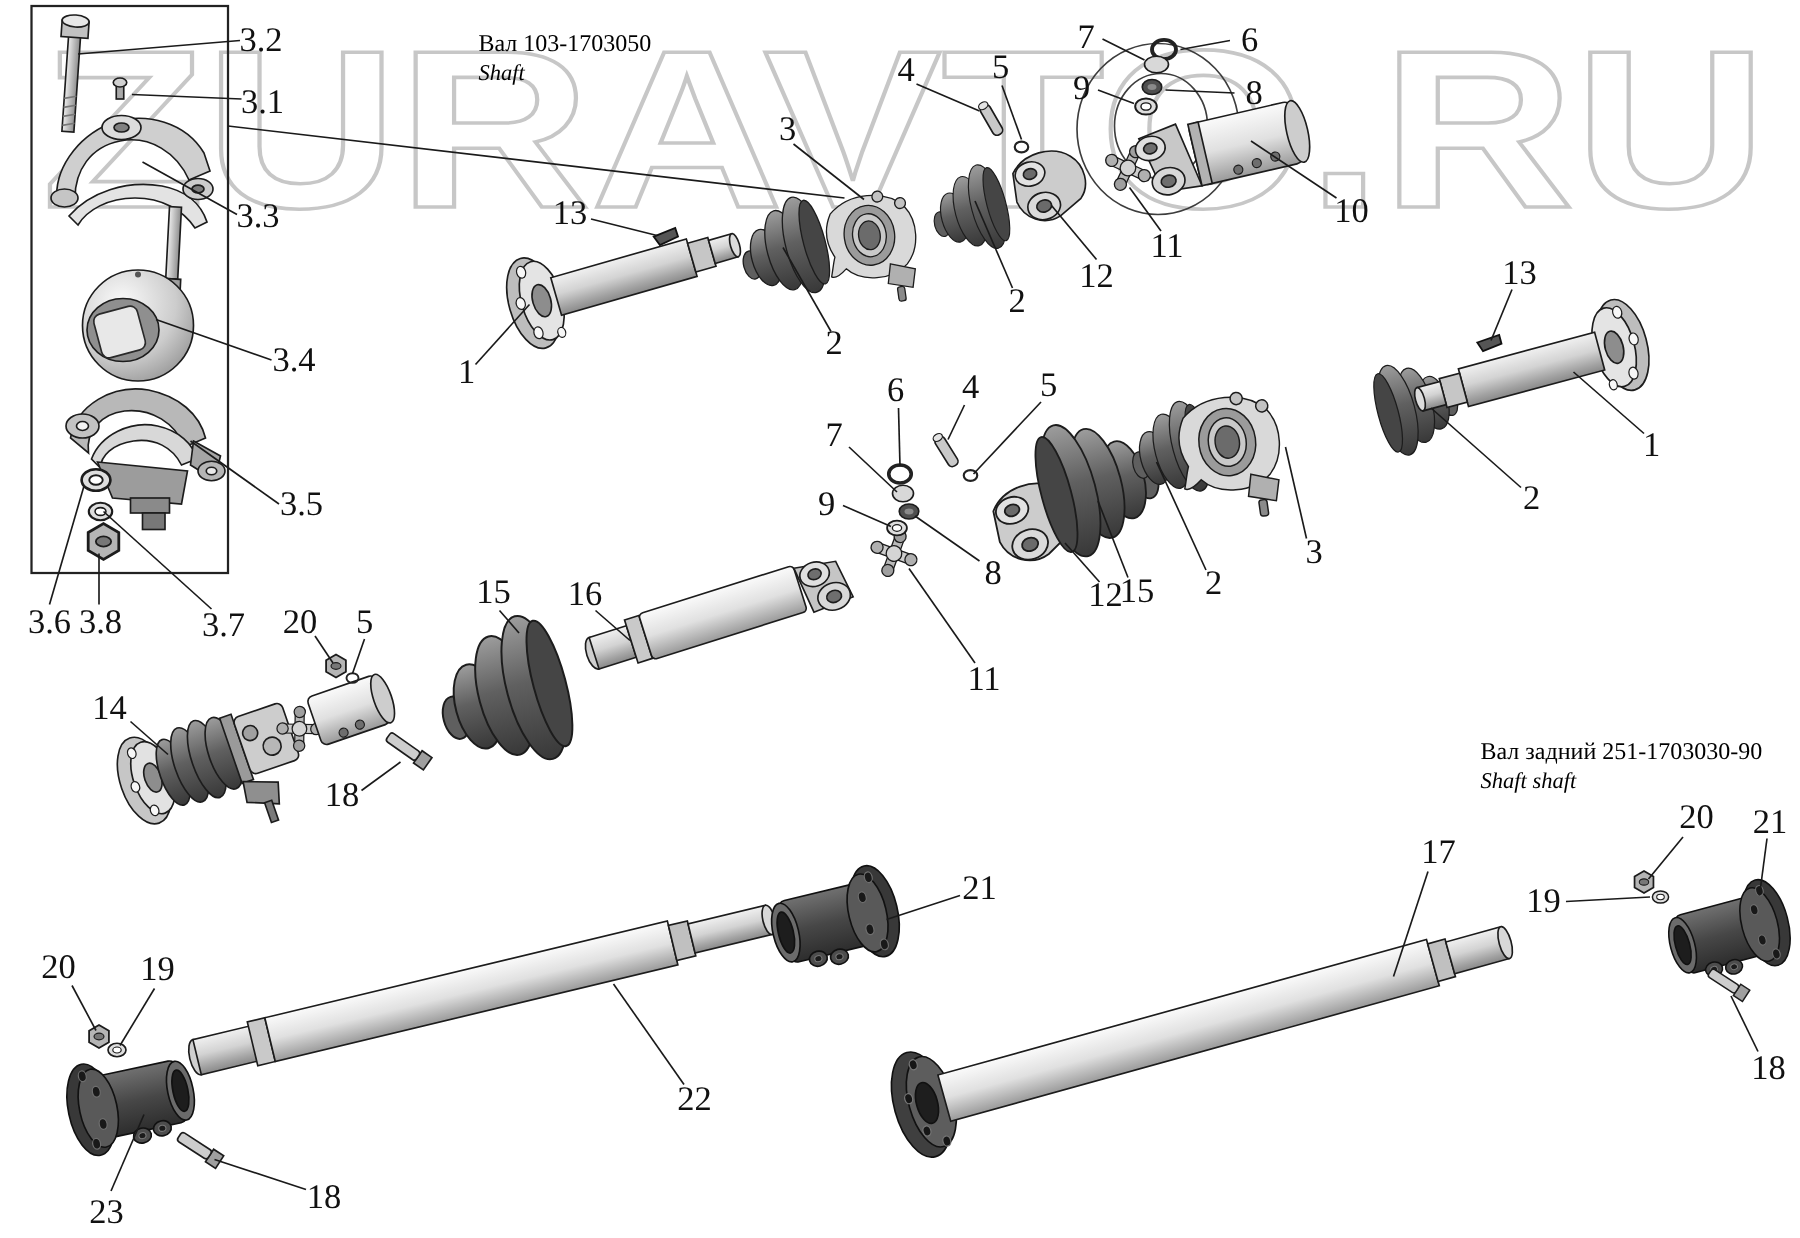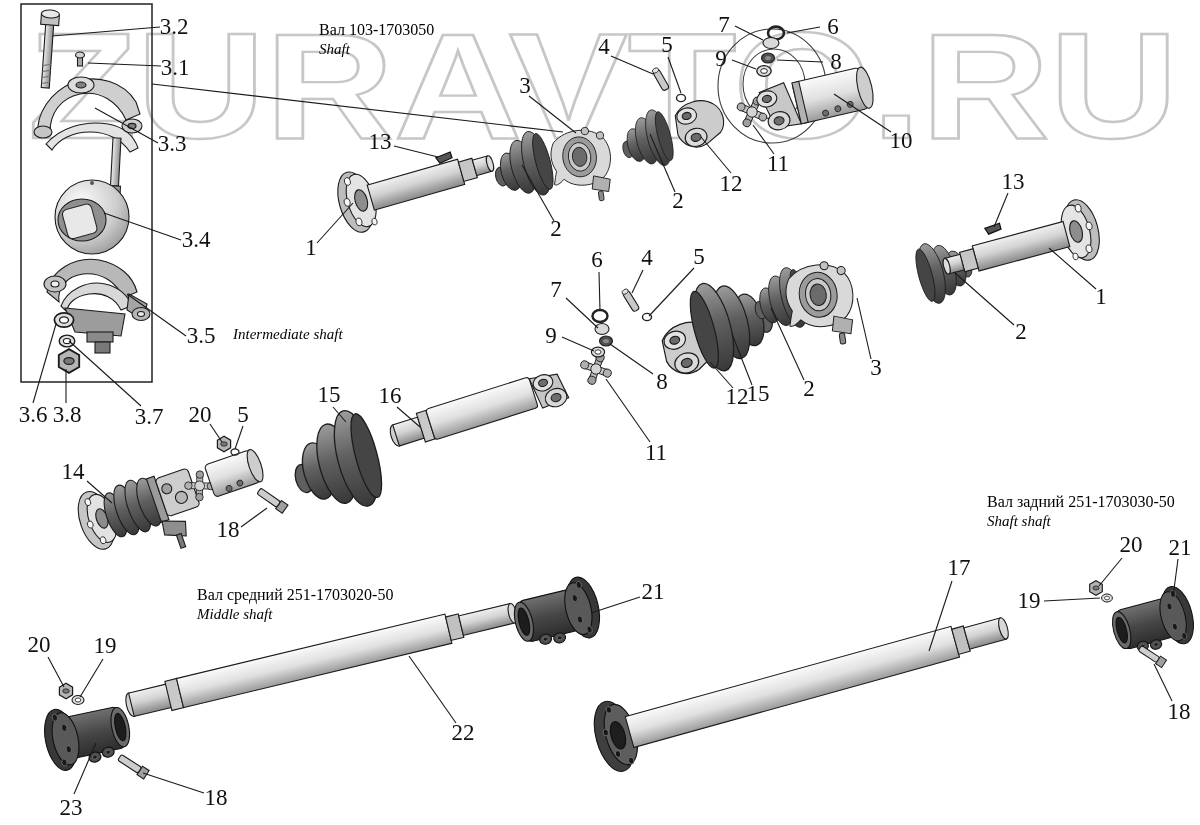--- a/index.html
+++ b/index.html
@@ -421,23 +421,18 @@
         <line x1="1172" y1="701" x2="1154" y2="664" class="leader"></line>
         <text x="1179" y="719" class="callout" text-anchor="middle">18</text>
       </g>
 </svg>
 
 <div class="title-block" style="left:319px;top:20px">
   <div class="t-bold">Вал 103-1703050</div>
   <div class="t-italic">Shaft</div>
 </div>
 <div class="title-block" style="left:233px;top:325px">
-  <div class="t-italic">Intermediate shaft</div>
-</div>
-<div class="title-block" style="left:197px;top:585px">
-  <div class="t-bold">Вал средний 251-1703020-50</div>
-  <div class="t-italic">Middle shaft</div>
 </div>
 <div class="title-block" style="left:987px;top:492px">
-  <div class="t-bold">Вал задний 251-1703030-50</div>
+  <div class="t-bold">Вал задний 251-1703030-90</div>
   <div class="t-italic">Shaft shaft</div>
 </div>
 </div>
 
 </body></html>

